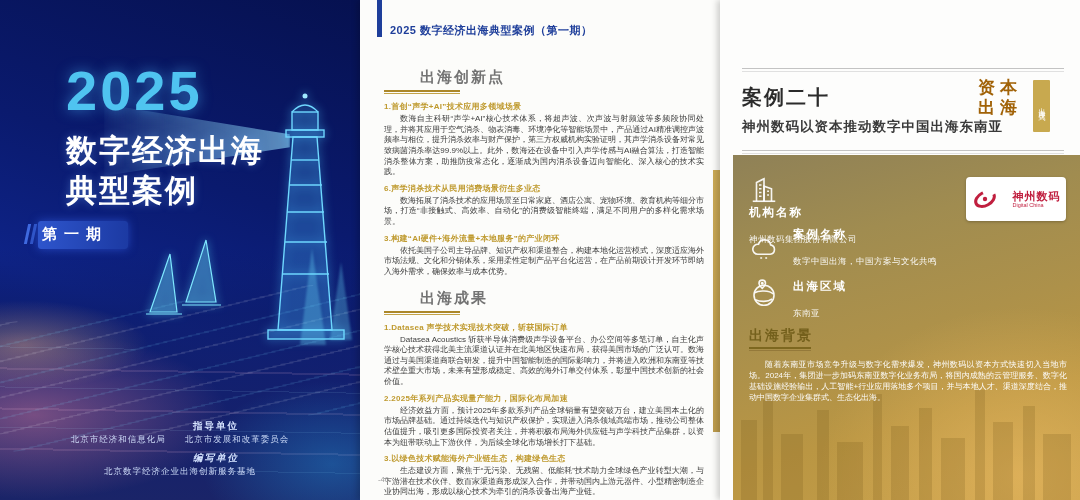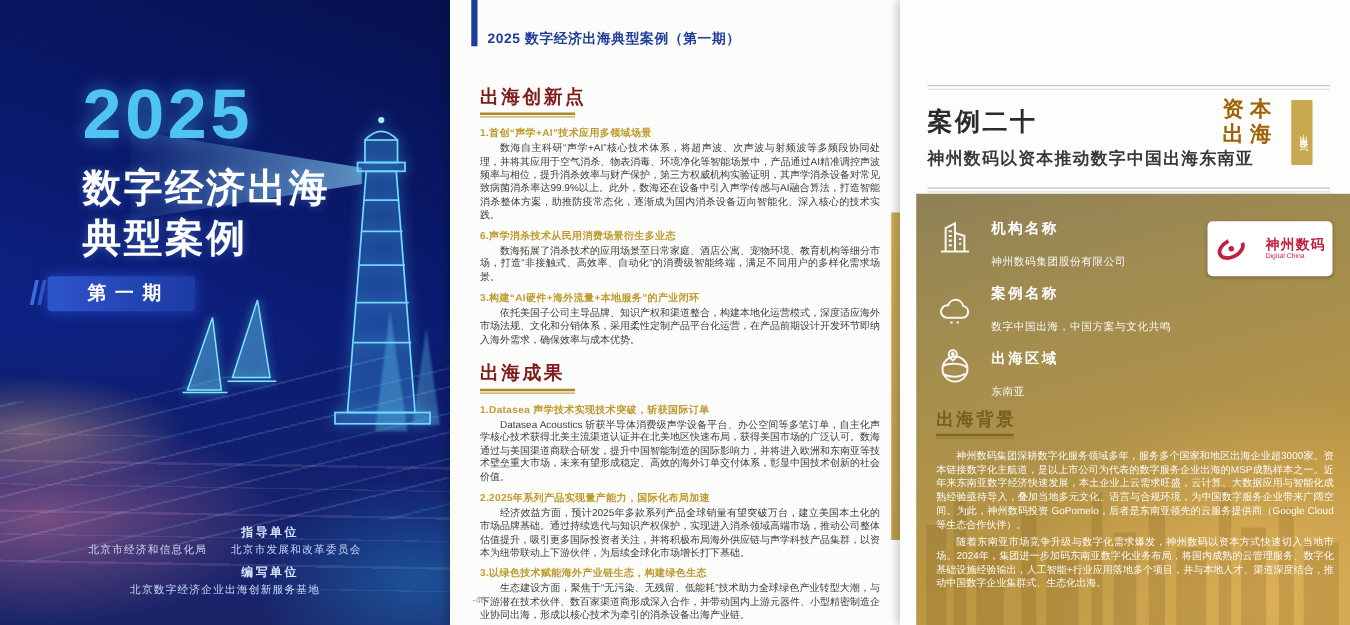--- a/index.html
+++ b/index.html
@@ -8,21 +8,21 @@
     font-family:"Liberation Sans","DejaVu Sans",sans-serif;background:#e9e9e7;}
   .panel{position:absolute;top:0;height:500px;width:360px;overflow:hidden;}
 
   
   .cover{left:0;background:linear-gradient(200deg,#061150 0%,#0a1a6e 38%,#0e2387 62%,#0c1e79 100%);}
   .cover-year{position:absolute;left:66px;top:58px;font-size:56px;font-weight:800;
     color:#4fc4f0;letter-spacing:3px;text-shadow:0 0 14px rgba(80,190,255,.55);}
   .cover-t1{position:absolute;left:66px;top:130px;font-size:31px;font-weight:800;color:#ffffff;letter-spacing:2px;text-shadow:0 0 8px rgba(120,180,255,.4);text-align:right;}
   .cover-t2{position:absolute;left:66px;top:170px;font-size:31px;font-weight:800;color:#ffffff;letter-spacing:2px;text-shadow:0 0 8px rgba(120,180,255,.4);}
   .issue-badge{position:absolute;left:38px;top:221px;background:linear-gradient(90deg,#2e55cc,#1c3aa3);
-    color:#fff;font-size:15px;font-weight:700;letter-spacing:7px;padding:4px 20px 5px 32px;border-radius:3px;
+    color:#fff;font-size:15px;font-weight:700;letter-spacing:7px;padding:4px 20px 5px 4px;border-radius:3px;
     box-shadow:0 0 10px rgba(60,110,255,.5);}
   .badge-mark{position:absolute;left:26px;top:224px;width:3px;height:20px;background:#3f6ae0;transform:skewX(-12deg);}
   .badge-mark.m2{left:32px;opacity:.7;}
   .beam{position:absolute;left:104px;top:104px;width:186px;height:72px;
     background:linear-gradient(to left,rgba(150,225,255,.60),rgba(150,225,255,.04));
     clip-path:polygon(100% 42%,100% 60%,0 100%,0 0);filter:blur(1px);}
   .trails{position:absolute;left:0;top:248px;width:360px;height:252px;
     background:linear-gradient(180deg,rgba(8,18,90,0) 0%,rgba(13,27,100,.55) 26%,#13206e 58%,#1a2468 100%);}
   .streaks{position:absolute;left:-60px;top:300px;width:500px;height:130px;
     background:repeating-linear-gradient(-7deg,rgba(255,255,255,.13) 0 1.5px,transparent 1.5px 15px,
@@ -43,21 +43,21 @@
   .cover svg.scene{position:absolute;left:0;top:0;pointer-events:none;}
 
   
   .page{background:#fcfcfa;box-shadow:-3px 0 6px rgba(0,0,0,.18);}
 
   
   .mid{left:360px;}
   .mid-accent{position:absolute;left:17px;top:0;width:5px;height:37px;background:#1e3e9a;}
   .mid-header{position:absolute;left:30px;top:23px;font-size:11px;font-weight:700;color:#1e3e9a;letter-spacing:.5px;}
   .mid-content{position:absolute;left:24px;right:16px;top:68px;}
-  .sec-title{font-size:15px;font-weight:800;color:#7f1d1d;letter-spacing:2px;}
+  .sec-title{font-size:15px;font-weight:800;color:#737373;letter-spacing:2px;margin-left:36px;}
   .sec-rule{width:76px;height:4px;border-top:2px solid #ab872a;border-bottom:1px solid #c4a449;margin:3px 0 7px 0;}
   .item-h{font-size:8px;font-weight:700;color:#bf9a2f;margin:5px 0 2px 0;letter-spacing:.3px;}
   .item-p{font-size:8px;color:#3c3c3c;line-height:1.33;text-align:justify;text-indent:2em;margin:0 0 2px 0;}
   .results-gap{height:9px;}
   .page-no{position:absolute;left:18px;bottom:16px;font-size:7.5px;color:#9a9a9a;}
   .edge-strip{position:absolute;right:0;top:170px;width:7px;height:262px;background:linear-gradient(180deg,#c6a144,#b7923a);opacity:.9;}
 
   
   .right{left:720px;background:#fdfdfc;}
   .hairline{height:1px;background:#c3c3c3;}
@@ -129,21 +129,21 @@
 
     <div class="cover-year">2025</div>
     <div class="cover-t1">数字经济出海</div>
     <div class="cover-t2">典型案例</div>
     <div class="badge-mark"></div>
     <div class="badge-mark m2"></div>
     <div class="issue-badge">第一期</div>
 
     <div class="cover-footer f-label" style="top:420px;">指导单位</div>
     <div class="cover-footer f-text" style="top:434px;">北京市经济和信息化局　　北京市发展和改革委员会</div>
-    <div class="cover-footer f-label" style="top:452px;">编写单位</div>
+    <div class="cover-footer f-label" style="top:452px;font-style:italic;">编写单位</div>
     <div class="cover-footer f-text" style="top:466px;">北京数字经济企业出海创新服务基地</div>
   </section>
 
   <section class="panel page mid">
     <div class="mid-accent"></div>
     <div class="mid-header">2025 数字经济出海典型案例（第一期）</div>
 
     <div class="mid-content">
       <div class="sec-title">出海创新点</div>
       <div class="sec-rule"></div>
@@ -199,21 +199,21 @@
           <rect x="158" y="76" width="18" height="74"></rect>
             <rect x="186" y="58" width="13" height="92"></rect>
           <rect x="208" y="88" width="24" height="62"></rect>
             <rect x="242" y="40" width="10" height="110"></rect>
           <rect x="260" y="72" width="20" height="78"></rect>
             <rect x="290" y="56" width="12" height="94"></rect>
           <rect x="310" y="84" width="28" height="66"></rect>
         </g>
       </svg>
 
-      <div class="info-row" style="top:20px;">
+      <div class="info-row" style="top:20px;flex-direction:column;">
         <svg class="info-icon" viewBox="0 0 24 24" fill="none" stroke="rgba(255,255,255,.92)" stroke-width="1.3">
           <path d="M3 21h18"></path>
             <path d="M6 21V6l6-3v18"></path>
             <path d="M12 21V9l6 2v10"></path>
           <path d="M8 8h2M8 11h2M8 14h2M8 17h2M14.5 13h1.5M14.5 16h1.5"></path>
         </svg>
         <div>
           <div class="info-label">机构名称</div>
           <div class="info-value">神州数码集团股份有限公司</div>
         </div>
@@ -250,19 +250,18 @@
         </svg>
         <div>
           <div class="info-label">出海区域</div>
           <div class="info-value">东南亚</div>
         </div>
       </div>
 
       <div class="bg-title">出海背景</div>
       <div class="bg-rule"></div>
       <div class="bg-text">
-        <p>神州数码集团深耕数字化服务领域多年，服务多个国家和地区出海企业超3000家。资本链接数字化主航道，是以上市公司为代表的数字服务企业出海的MSP成熟样本之一。近年来东南亚数字经济快速发展，本土企业上云需求旺盛，云计算、大数据应用与智能化成熟经验亟待导入，叠加当地多元文化、语言与合规环境，为中国数字服务企业带来广阔空间。为此，神州数码投资 GoPomelo，后者是东南亚领先的云服务提供商（Google Cloud 等生态合作伙伴）。</p>
         <p>随着东南亚市场竞争升级与数字化需求爆发，神州数码以资本方式快速切入当地市场。2024年，集团进一步加码东南亚数字化业务布局，将国内成熟的云管理服务、数字化基础设施经验输出，人工智能+行业应用落地多个项目，并与本地人才、渠道深度结合，推动中国数字企业集群式、生态化出海。</p>
       </div>
     </div>
   </section>
 
 </div>
 
 </body></html>

